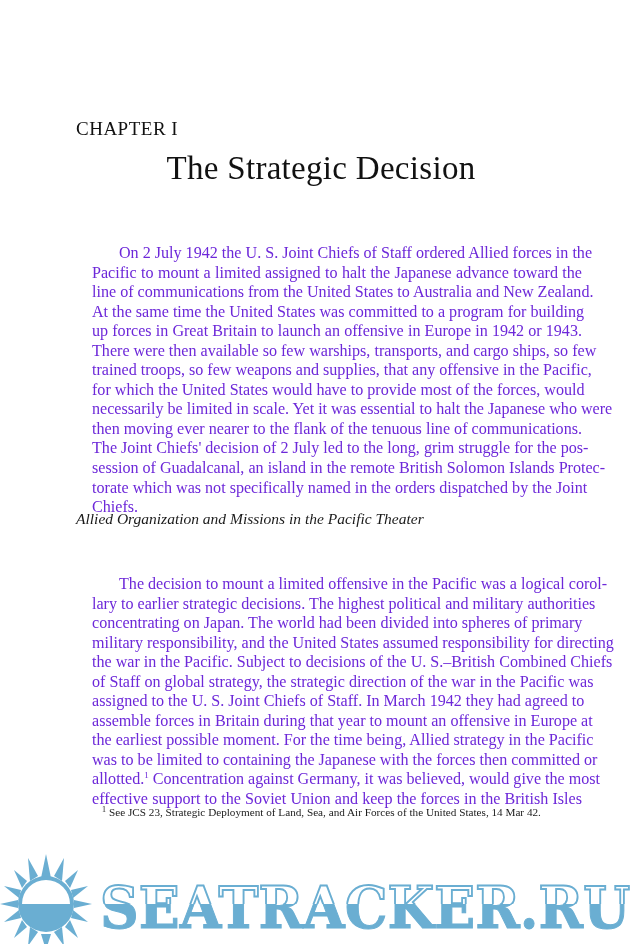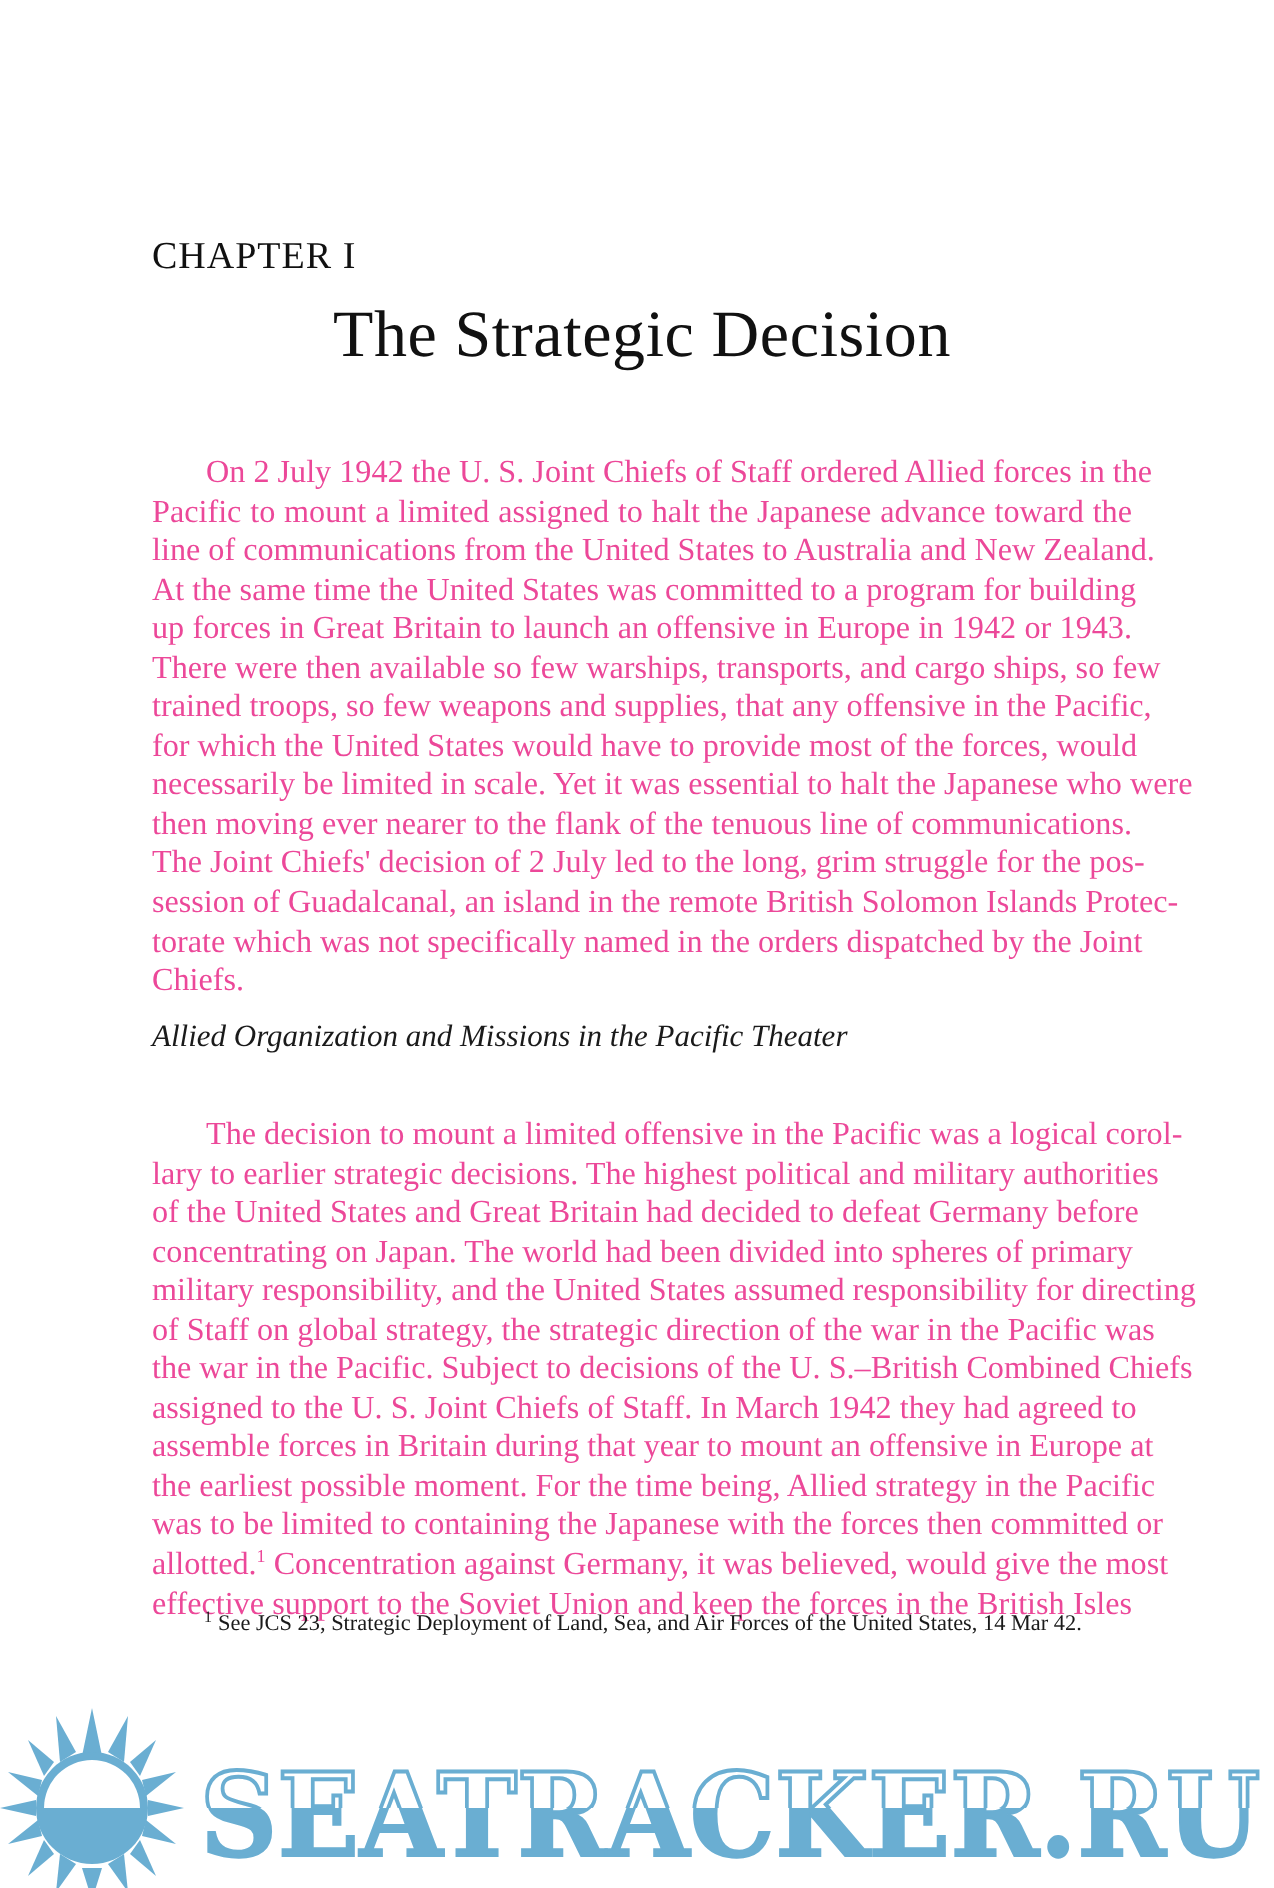--- a/index.html
+++ b/index.html
@@ -38,26 +38,26 @@
       width: 490px;
       text-align: center;
       font-size: 33px;
       letter-spacing: 0.3px;
       color: #111;
     }
     .para {
       position: absolute;
       left: 0;
       width: 490px;
-      margin: 0;
+      margin: 16px;
       font-size: 16.1px;
       line-height: 19.55px;
       text-align: justify;
       text-indent: 27px;
-      color: #ec4899;
+      color: #6d28d9;
     }
     .para .line {
       display: block;
       text-align: justify;
       text-align-last: justify;
       text-indent: 0;
       white-space: nowrap;
     }
     .para .line.first { padding-left: 27px; }
     .para .line.last { text-align-last: left; }
@@ -123,25 +123,24 @@
     <span class="line">session of Guadalcanal, an island in the remote British Solomon Islands Protec-</span>
     <span class="line">torate which was not specifically named in the orders dispatched by the Joint</span>
     <span class="line last">Chiefs.</span>
   </p>
 
   <div class="section-heading">Allied Organization and Missions in the Pacific Theater</div>
 
   <p class="para para-2">
     <span class="line first">The decision to mount a limited offensive in the Pacific was a logical corol-</span>
     <span class="line">lary to earlier strategic decisions. The highest political and military authorities</span>
-    <span class="line">of the United States and Great Britain had decided to defeat Germany before</span>
     <span class="line">concentrating on Japan. The world had been divided into spheres of primary</span>
     <span class="line">military responsibility, and the United States assumed responsibility for directing</span>
+    <span class="line">the war in the Pacific. Subject to decisions of the U. S.–British Combined Chiefs</span>
     <span class="line">of Staff on global strategy, the strategic direction of the war in the Pacific was</span>
-    <span class="line">the war in the Pacific. Subject to decisions of the U. S.–British Combined Chiefs</span>
     <span class="line">assigned to the U. S. Joint Chiefs of Staff. In March 1942 they had agreed to</span>
     <span class="line">assemble forces in Britain during that year to mount an offensive in Europe at</span>
     <span class="line">the earliest possible moment. For the time being, Allied strategy in the Pacific</span>
     <span class="line">was to be limited to containing the Japanese with the forces then committed or</span>
     <span class="line"><span>allotted.</span><sup class="fn">1</sup><span> Concentration against Germany, it was believed, would give the most</span></span>
     <span class="line">effective support to the Soviet Union and keep the forces in the British Isles</span>
   </p>
 
   <div class="footnote">
     <sup>1</sup><span>See JCS 23, Strategic Deployment of Land, Sea, and Air Forces of the United States, 14 Mar 42.</span>

